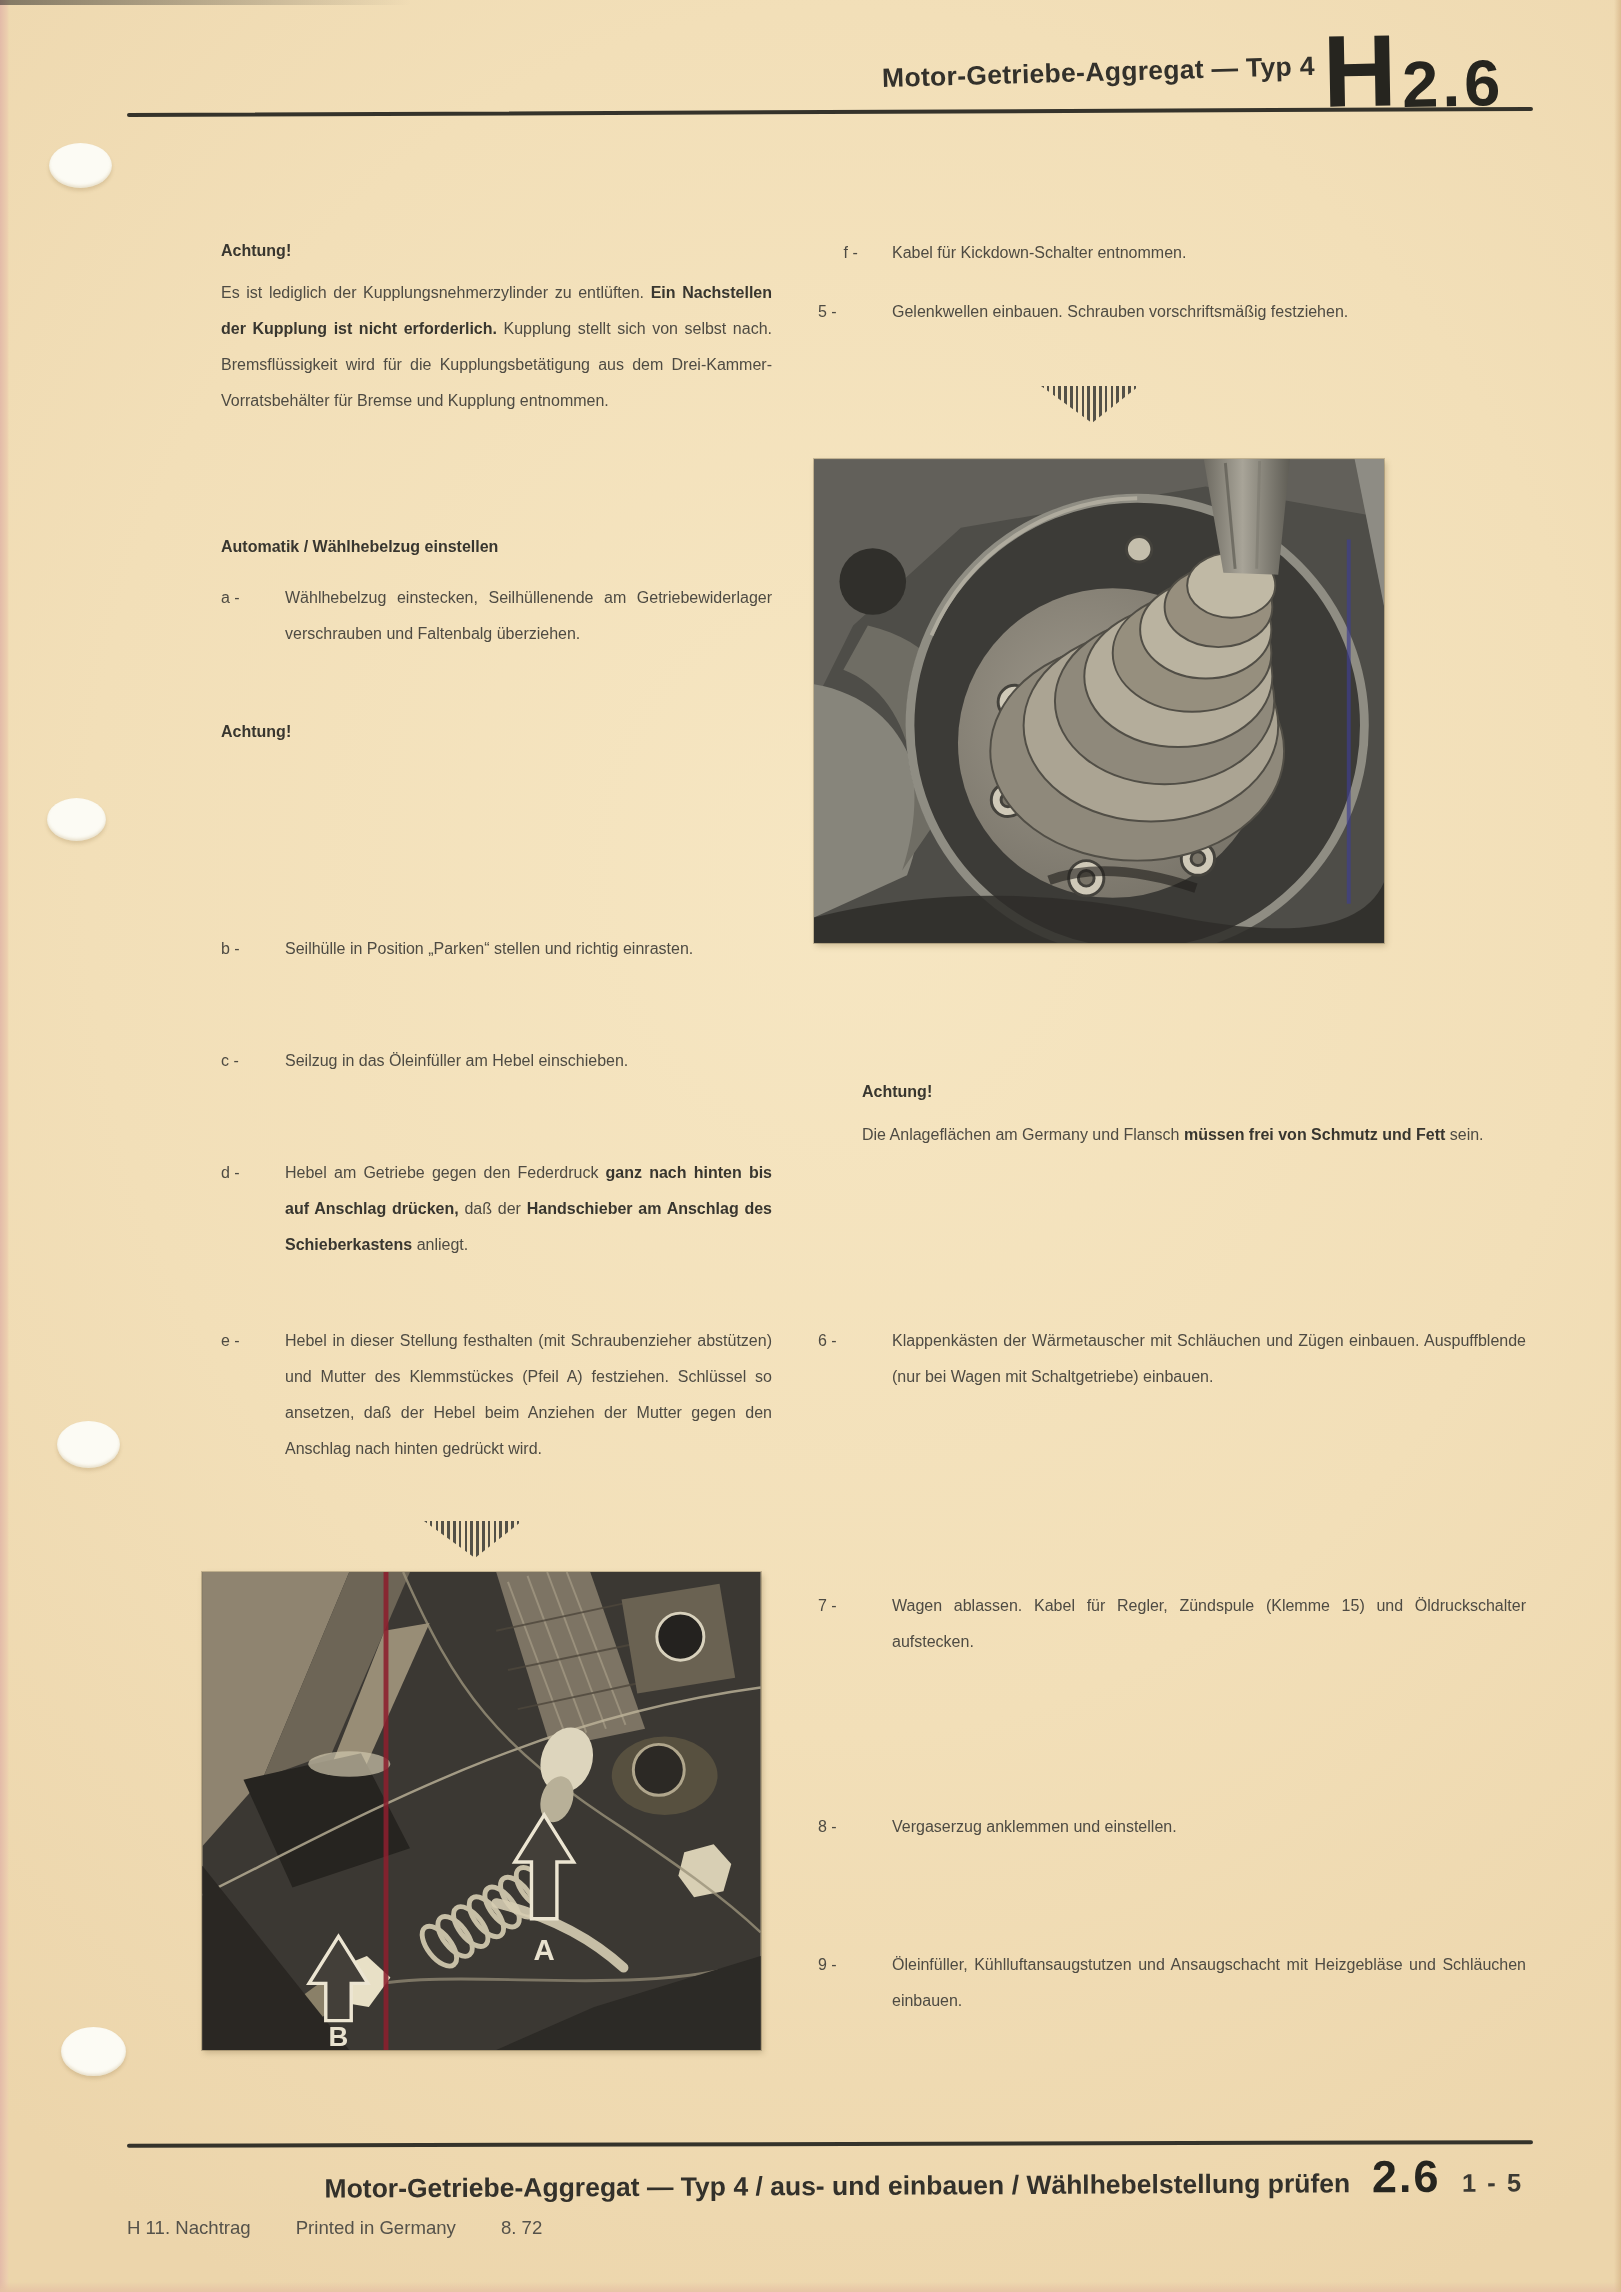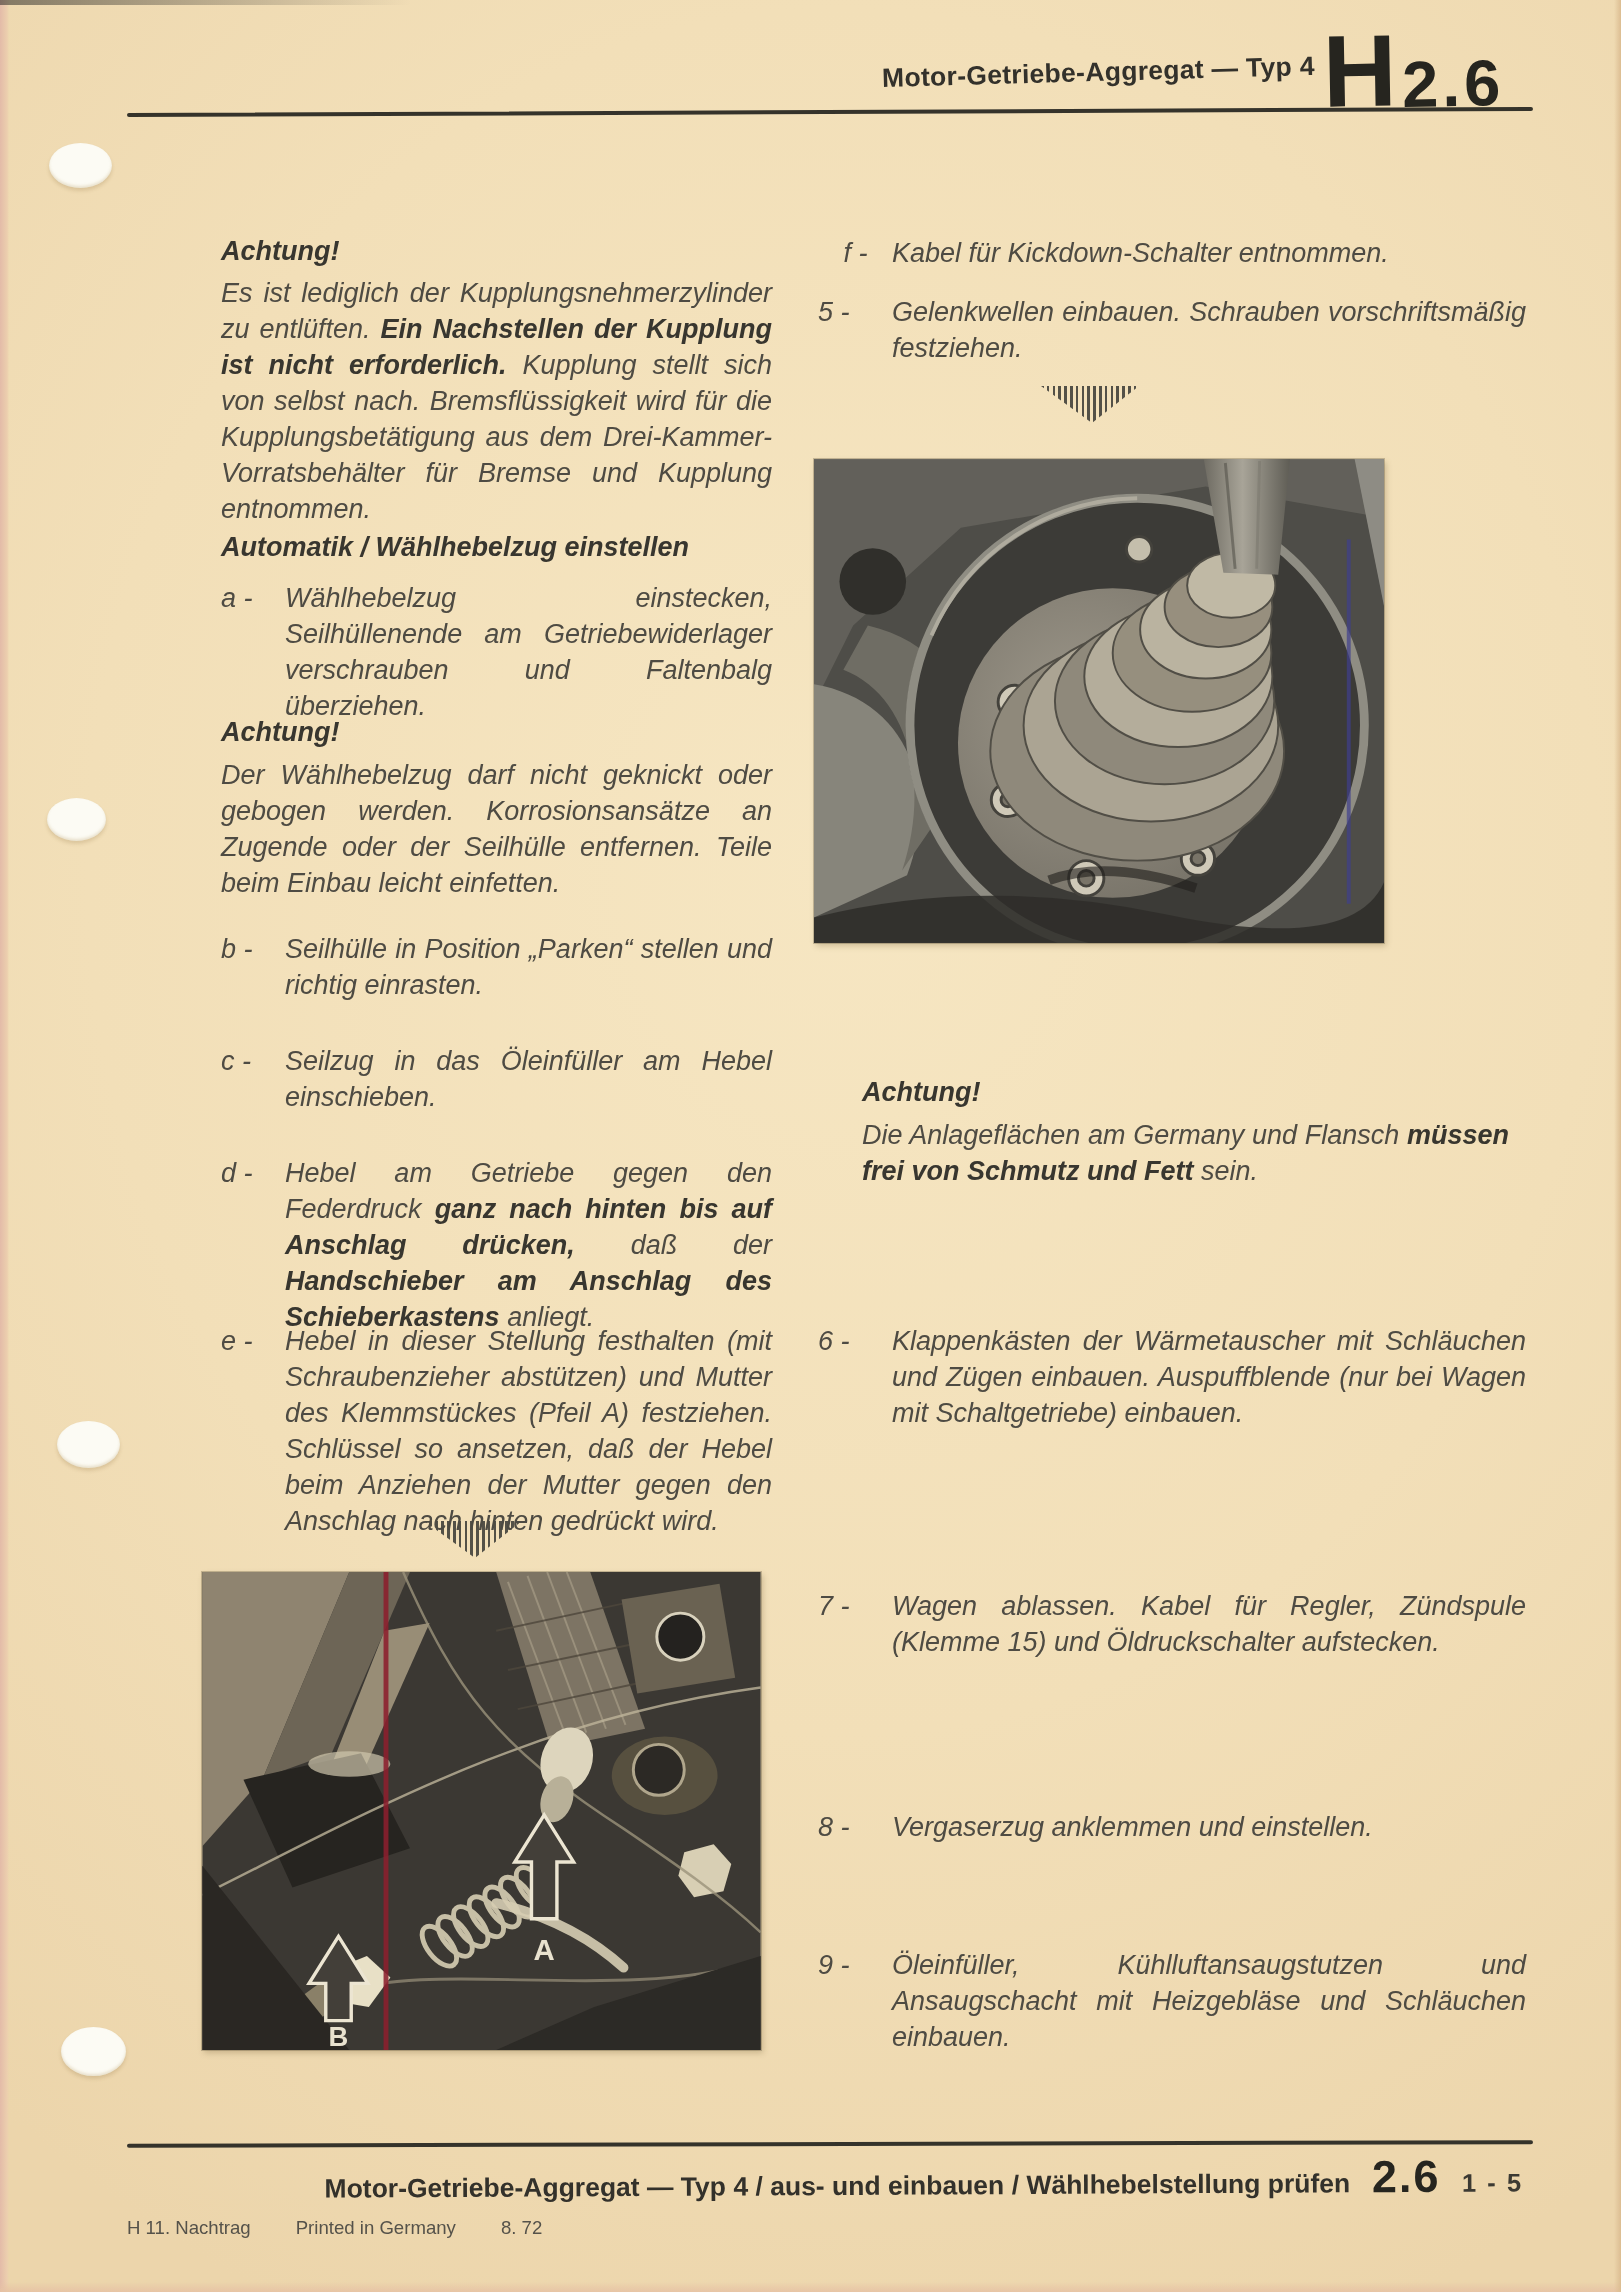--- a/index.html
+++ b/index.html
@@ -20,21 +20,21 @@
   .hdr-title{position:absolute;top:57px;right:306px;font-size:26.5px;font-weight:bold;color:#33312b;transform:rotate(-1.6deg);letter-spacing:0.3px;white-space:nowrap;}
   .hdr-letter{position:absolute;left:1323px;top:19.6px;font-size:102px;line-height:1;font-weight:bold;color:#26251f;transform:rotate(-1deg);}
   .hdr-number{position:absolute;left:1402px;top:51px;font-size:65px;line-height:1;font-weight:bold;color:#26251f;transform:rotate(-1deg);letter-spacing:3.9px;}
   .rule{position:absolute;left:127px;width:1406px;height:3.9px;background:#35332b;border-radius:2px;}
   .rule.hdr{top:110px;transform:rotate(-0.25deg);}
   .rule.ftr{top:2142px;transform:rotate(-0.15deg);}
 
   .col{position:absolute;}
   .col-left{left:221px;top:0;width:551px;height:2293px;}
   .col-right{left:818px;top:0;width:708px;height:2293px;}
-  .blk{position:absolute;left:0;right:0;font-size:27px;line-height:36px;text-align:justify;font-style:italic;}
+  .blk{position:absolute;left:0;right:0;font-size:16px;line-height:36px;text-align:justify;}
   .hd{font-weight:bold;color:#38362f;text-align:left;}
   .b{font-weight:bold;color:#38362f;}
   .item{padding-left:64px;}
   .col-right .item{padding-left:74px;}
   .item .mk{position:absolute;left:0;top:0;}
   .indent-f{padding-left:25.5px;}
   .blk.narrow{left:44px;width:647px;right:auto;}
 
   .pointer{position:absolute;width:98px;height:37px;opacity:.95;
     background:repeating-linear-gradient(90deg,#4b4941 0px,#4b4941 2.5px,rgba(0,0,0,0) 2.5px,rgba(0,0,0,0) 5.8px);
@@ -69,21 +69,20 @@
 
 <div class="col col-left">
   <div class="blk hd" style="top:233px">Achtung!</div>
   <div class="blk hd" style="top:529px">Automatik / Wählhebelzug einstellen</div>
   <div class="blk" style="top:275px"><span>Es ist lediglich der Kupplungsnehmerzylinder zu entlüften. </span><span class="b">Ein Nachstellen der Kupplung ist nicht erforderlich.</span><span> Kupplung stellt sich von selbst nach. Bremsflüssigkeit wird für die Kupplungsbetätigung aus dem Drei-Kammer-Vorratsbehälter für Bremse und Kupplung entnommen.</span></div>
   <div class="blk item" style="top:580px">
     <span class="mk">a -</span>
     <span><span>Wählhebelzug einstecken, Seilhüllenende am Getriebewiderlager verschrauben und Faltenbalg überziehen.</span></span>
   </div>
   <div class="blk hd" style="top:714px">Achtung!</div>
-  <div class="blk" style="top:757px"><span>Der Wählhebelzug darf nicht geknickt oder gebogen werden. Korrosionsansätze an Zugende oder der Seilhülle entfernen. Teile beim Einbau leicht einfetten.</span></div>
   <div class="blk item" style="top:931px">
     <span class="mk">b -</span>
     <span><span>Seilhülle in Position „Parken“ stellen und richtig einrasten.</span></span>
   </div>
   <div class="blk item" style="top:1043px">
     <span class="mk">c -</span>
     <span><span>Seilzug in das Öleinfüller am Hebel einschieben.</span></span>
   </div>
   <div class="blk item" style="top:1155px">
     <span class="mk">d -</span>

